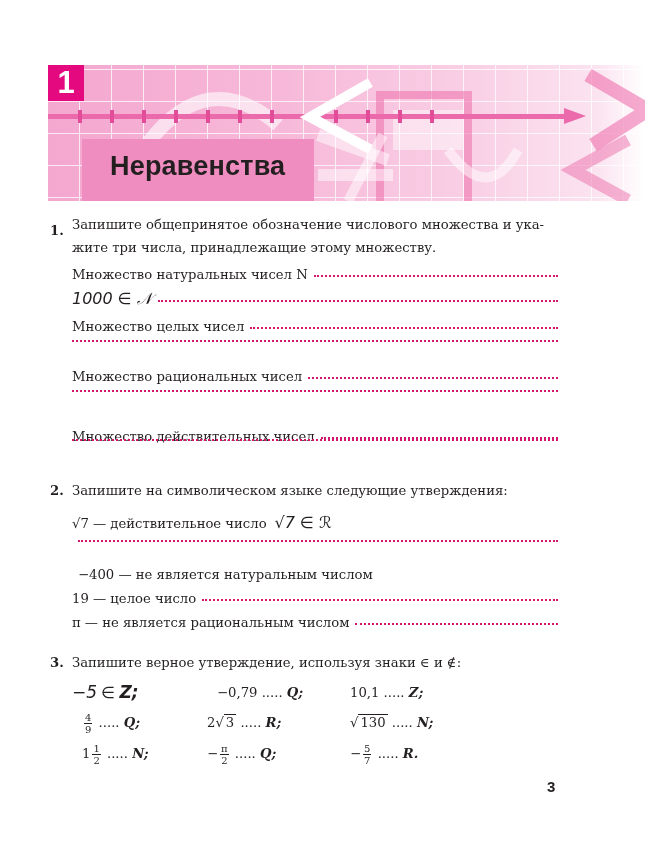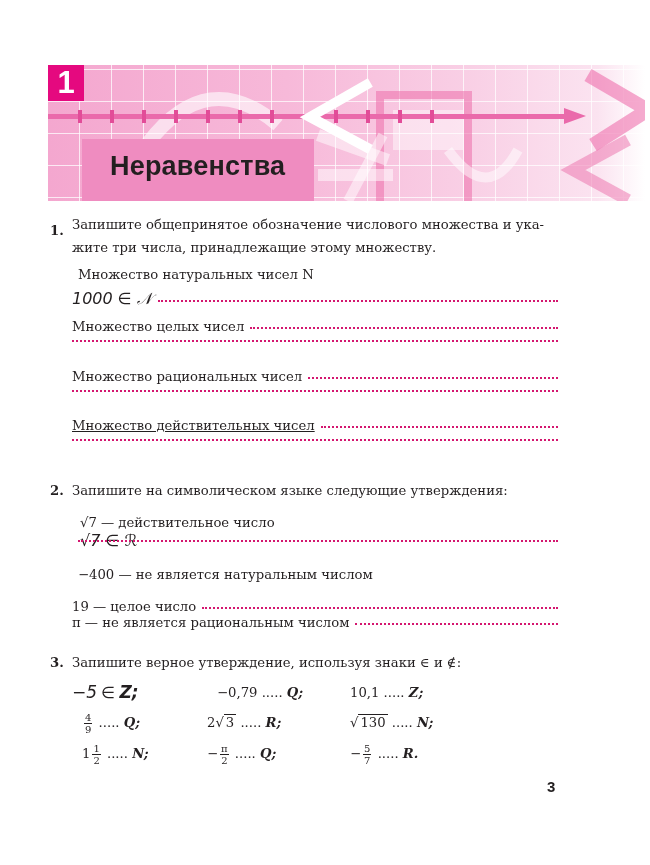--- a/index.html
+++ b/index.html
@@ -64,21 +64,21 @@
   </svg>
   <div class="title-block"></div>
   <div class="chap">1</div>
   <div class="title">Неравенства</div>
 </div>
 
 <div class="q" style="left:50px;top:222px;"><span class="num">1.</span></div>
 <div class="q" style="left:72px;top:208px;margin-top:8px;">Запишите общепринятое обозначение числового множества и ука-</div>
 <div class="q" style="left:72px;top:239px;">жите три числа, принадлежащие этому множеству.</div>
 
-<div class="line" style="top:266px;width:486px;flex-direction:column;">
+<div class="line" style="top:266px;width:486px;">
   <span>Множество натуральных чисел N</span>
     <span class="dots"></span>
 </div>
 <div class="line" style="top:290px;width:486px;">
   <span class="hand">1000 ∈ 𝒩</span>
     <span class="dots"></span>
 </div>
 <div class="line" style="top:318px;width:486px;">
   <span>Множество целых чисел</span>
     <span class="dots"></span>
@@ -86,43 +86,43 @@
 <div class="line" style="top:342px;width:486px;">
   <span class="dots" style="margin-left:0"></span>
 </div>
 <div class="line" style="top:368px;width:486px;">
   <span>Множество рациональных чисел</span>
     <span class="dots"></span>
 </div>
 <div class="line" style="top:392px;width:486px;">
   <span class="dots" style="margin-left:0"></span>
 </div>
-<div class="line" style="top:417px;width:486px;text-decoration:underline;">
+<div class="line" style="top:428px;width:486px;">
   <span>Множество действительных чисел</span>
     <span class="dots"></span>
 </div>
 <div class="line" style="top:441px;width:486px;">
   <span class="dots" style="margin-left:0"></span>
 </div>
 
 <div class="q" style="left:50px;top:482px;"><span class="num">2.</span></div>
 <div class="q" style="left:72px;top:482px;">Запишите на символическом языке следующие утверждения:</div>
 
-<div class="line" style="top:514px;flex-direction:column;">
+<div class="line" style="top:514px;">
   <span>√7 — действительное число</span>
   <span class="hand" style="margin-left:8px">√7 ∈ ℛ</span>
 </div>
 <div class="line" style="top:542px;width:486px;">
     <span class="dots"></span>
 </div>
 <div class="line" style="top:566px;width:486px;flex-direction:column;">
   <span>−400 — не является натуральным числом</span>
     <span class="dots"></span>
 </div>
-<div class="line" style="top:590px;width:486px;margin-top:8px;">
+<div class="line" style="top:590px;width:486px;">
   <span>19 — целое число</span>
     <span class="dots"></span>
 </div>
 <div class="line" style="top:614px;width:486px;">
   <span>π — не является рациональным числом</span>
     <span class="dots"></span>
 </div>
 
 <div class="q" style="left:50px;top:654px;"><span class="num">3.</span></div>
 <div class="q" style="left:72px;top:654px;">Запишите верное утверждение, используя знаки ∈ и ∉:</div>

